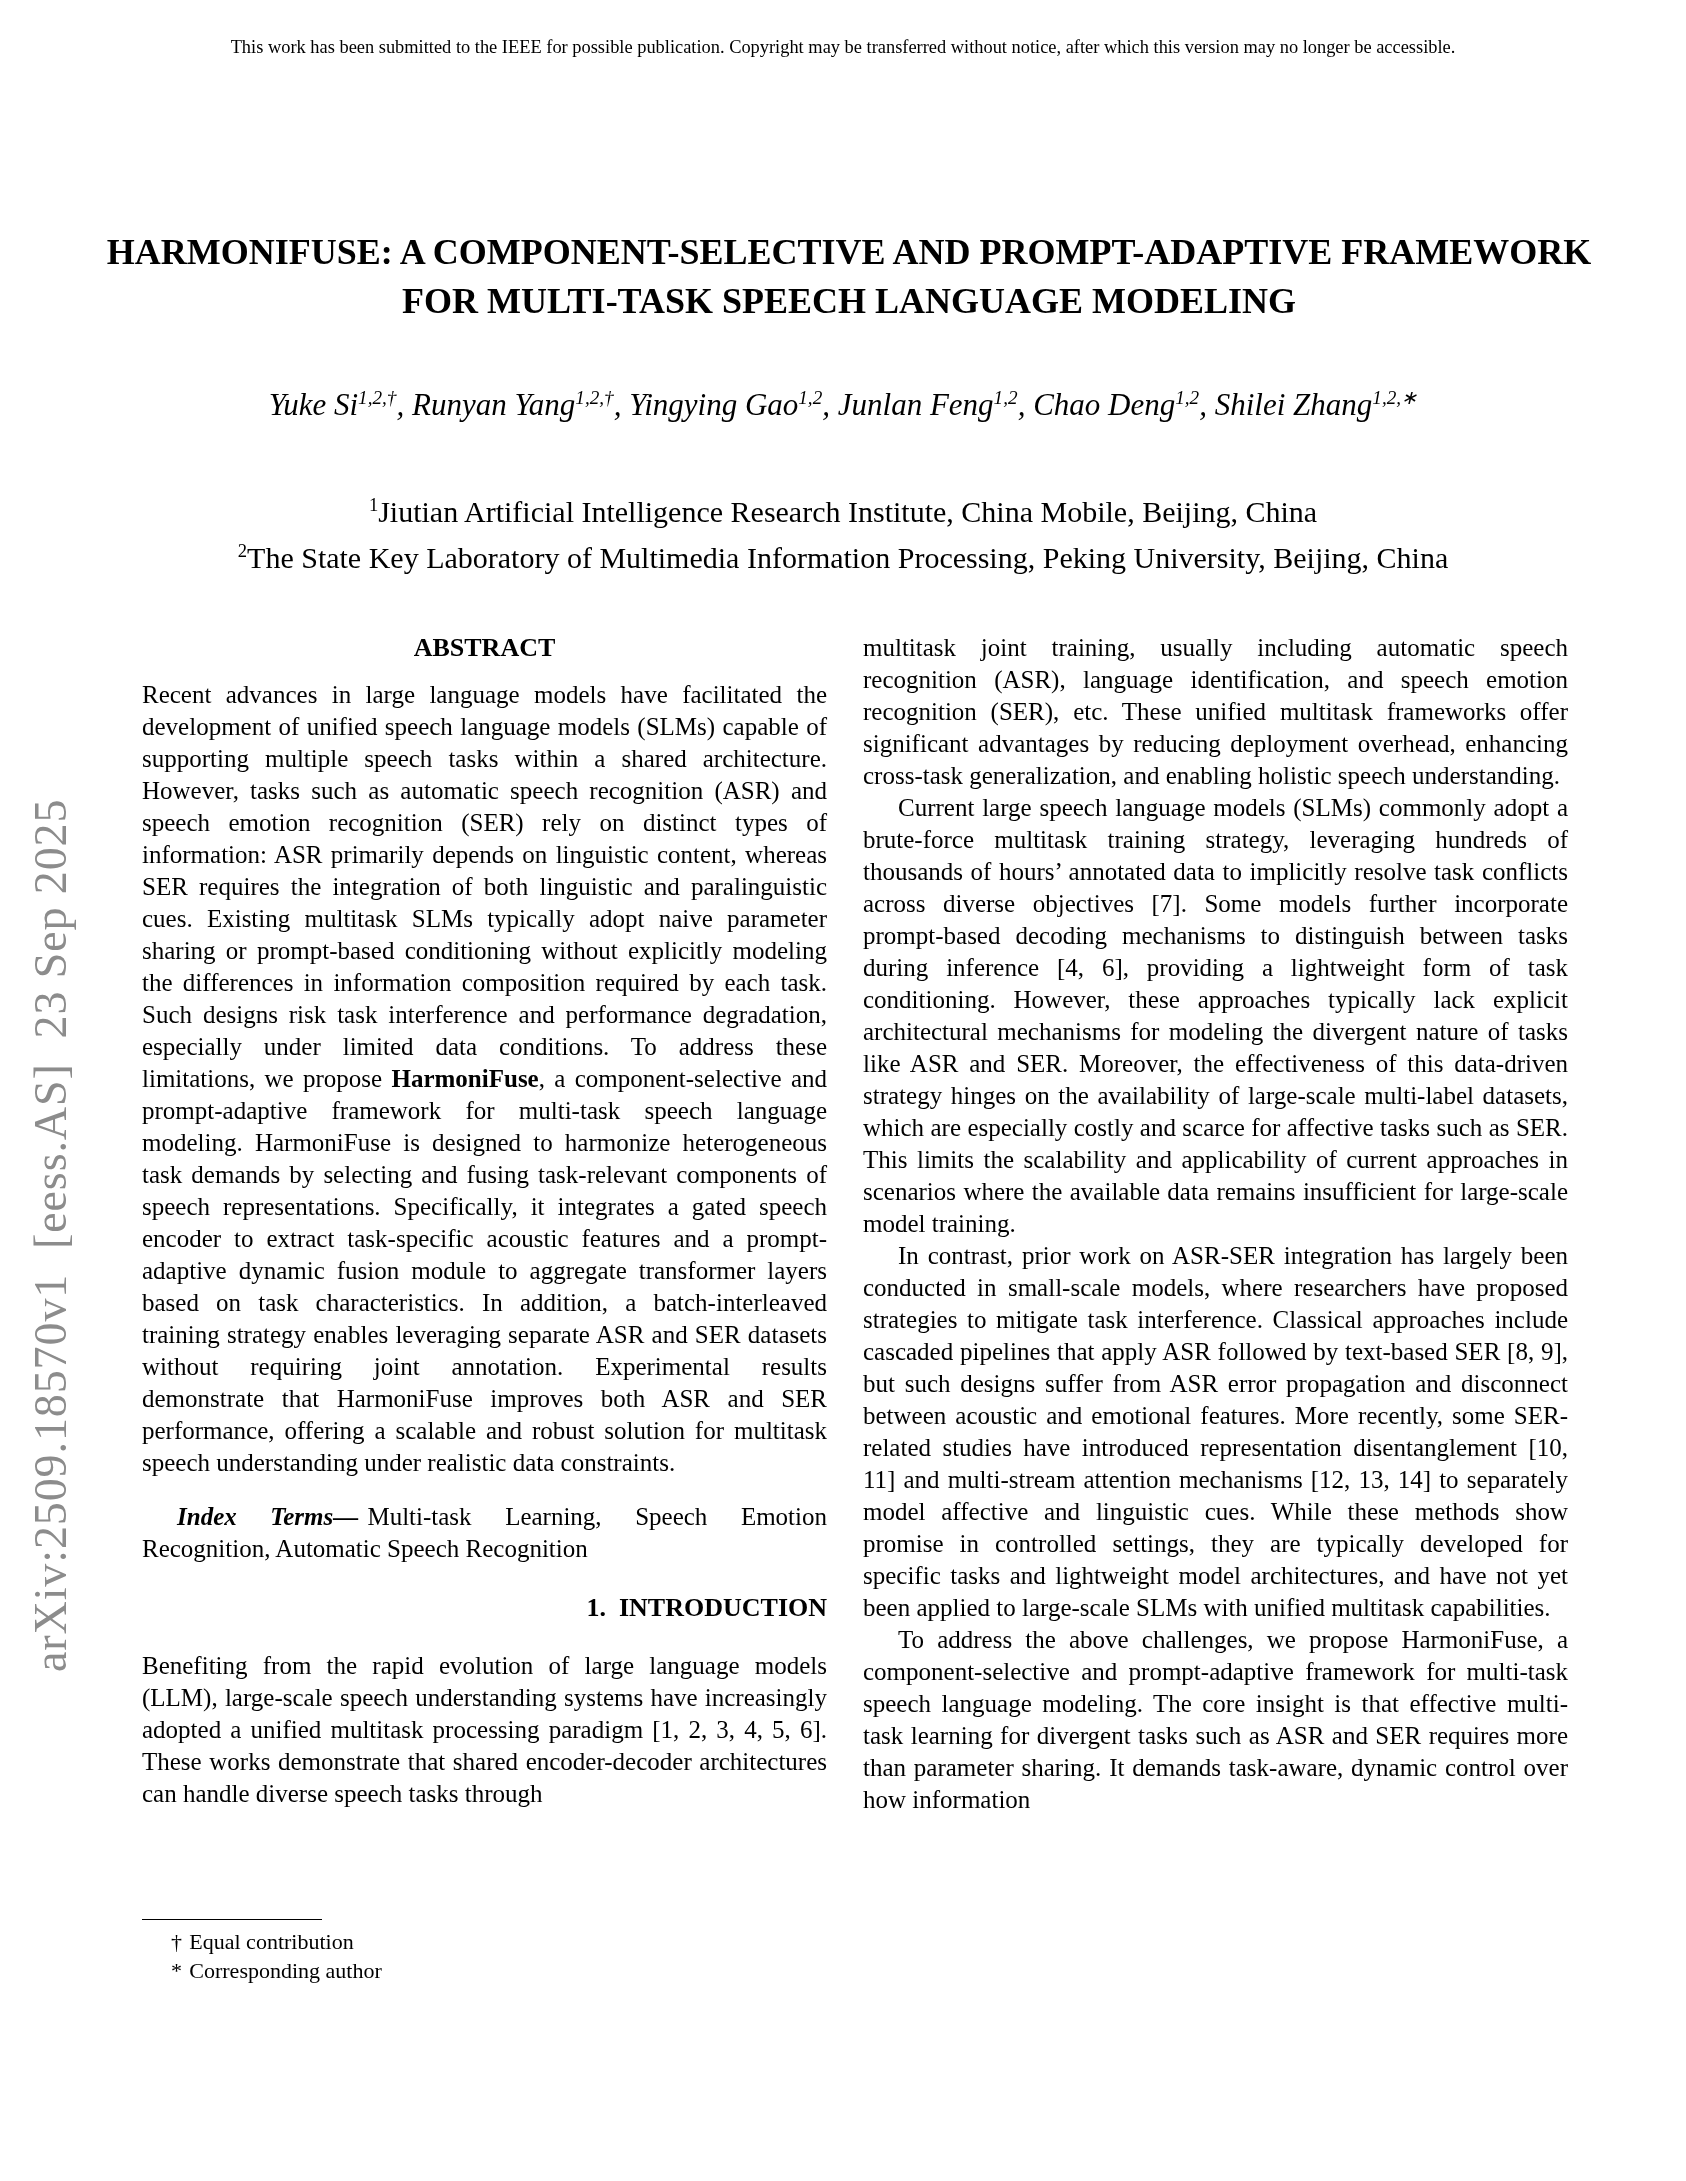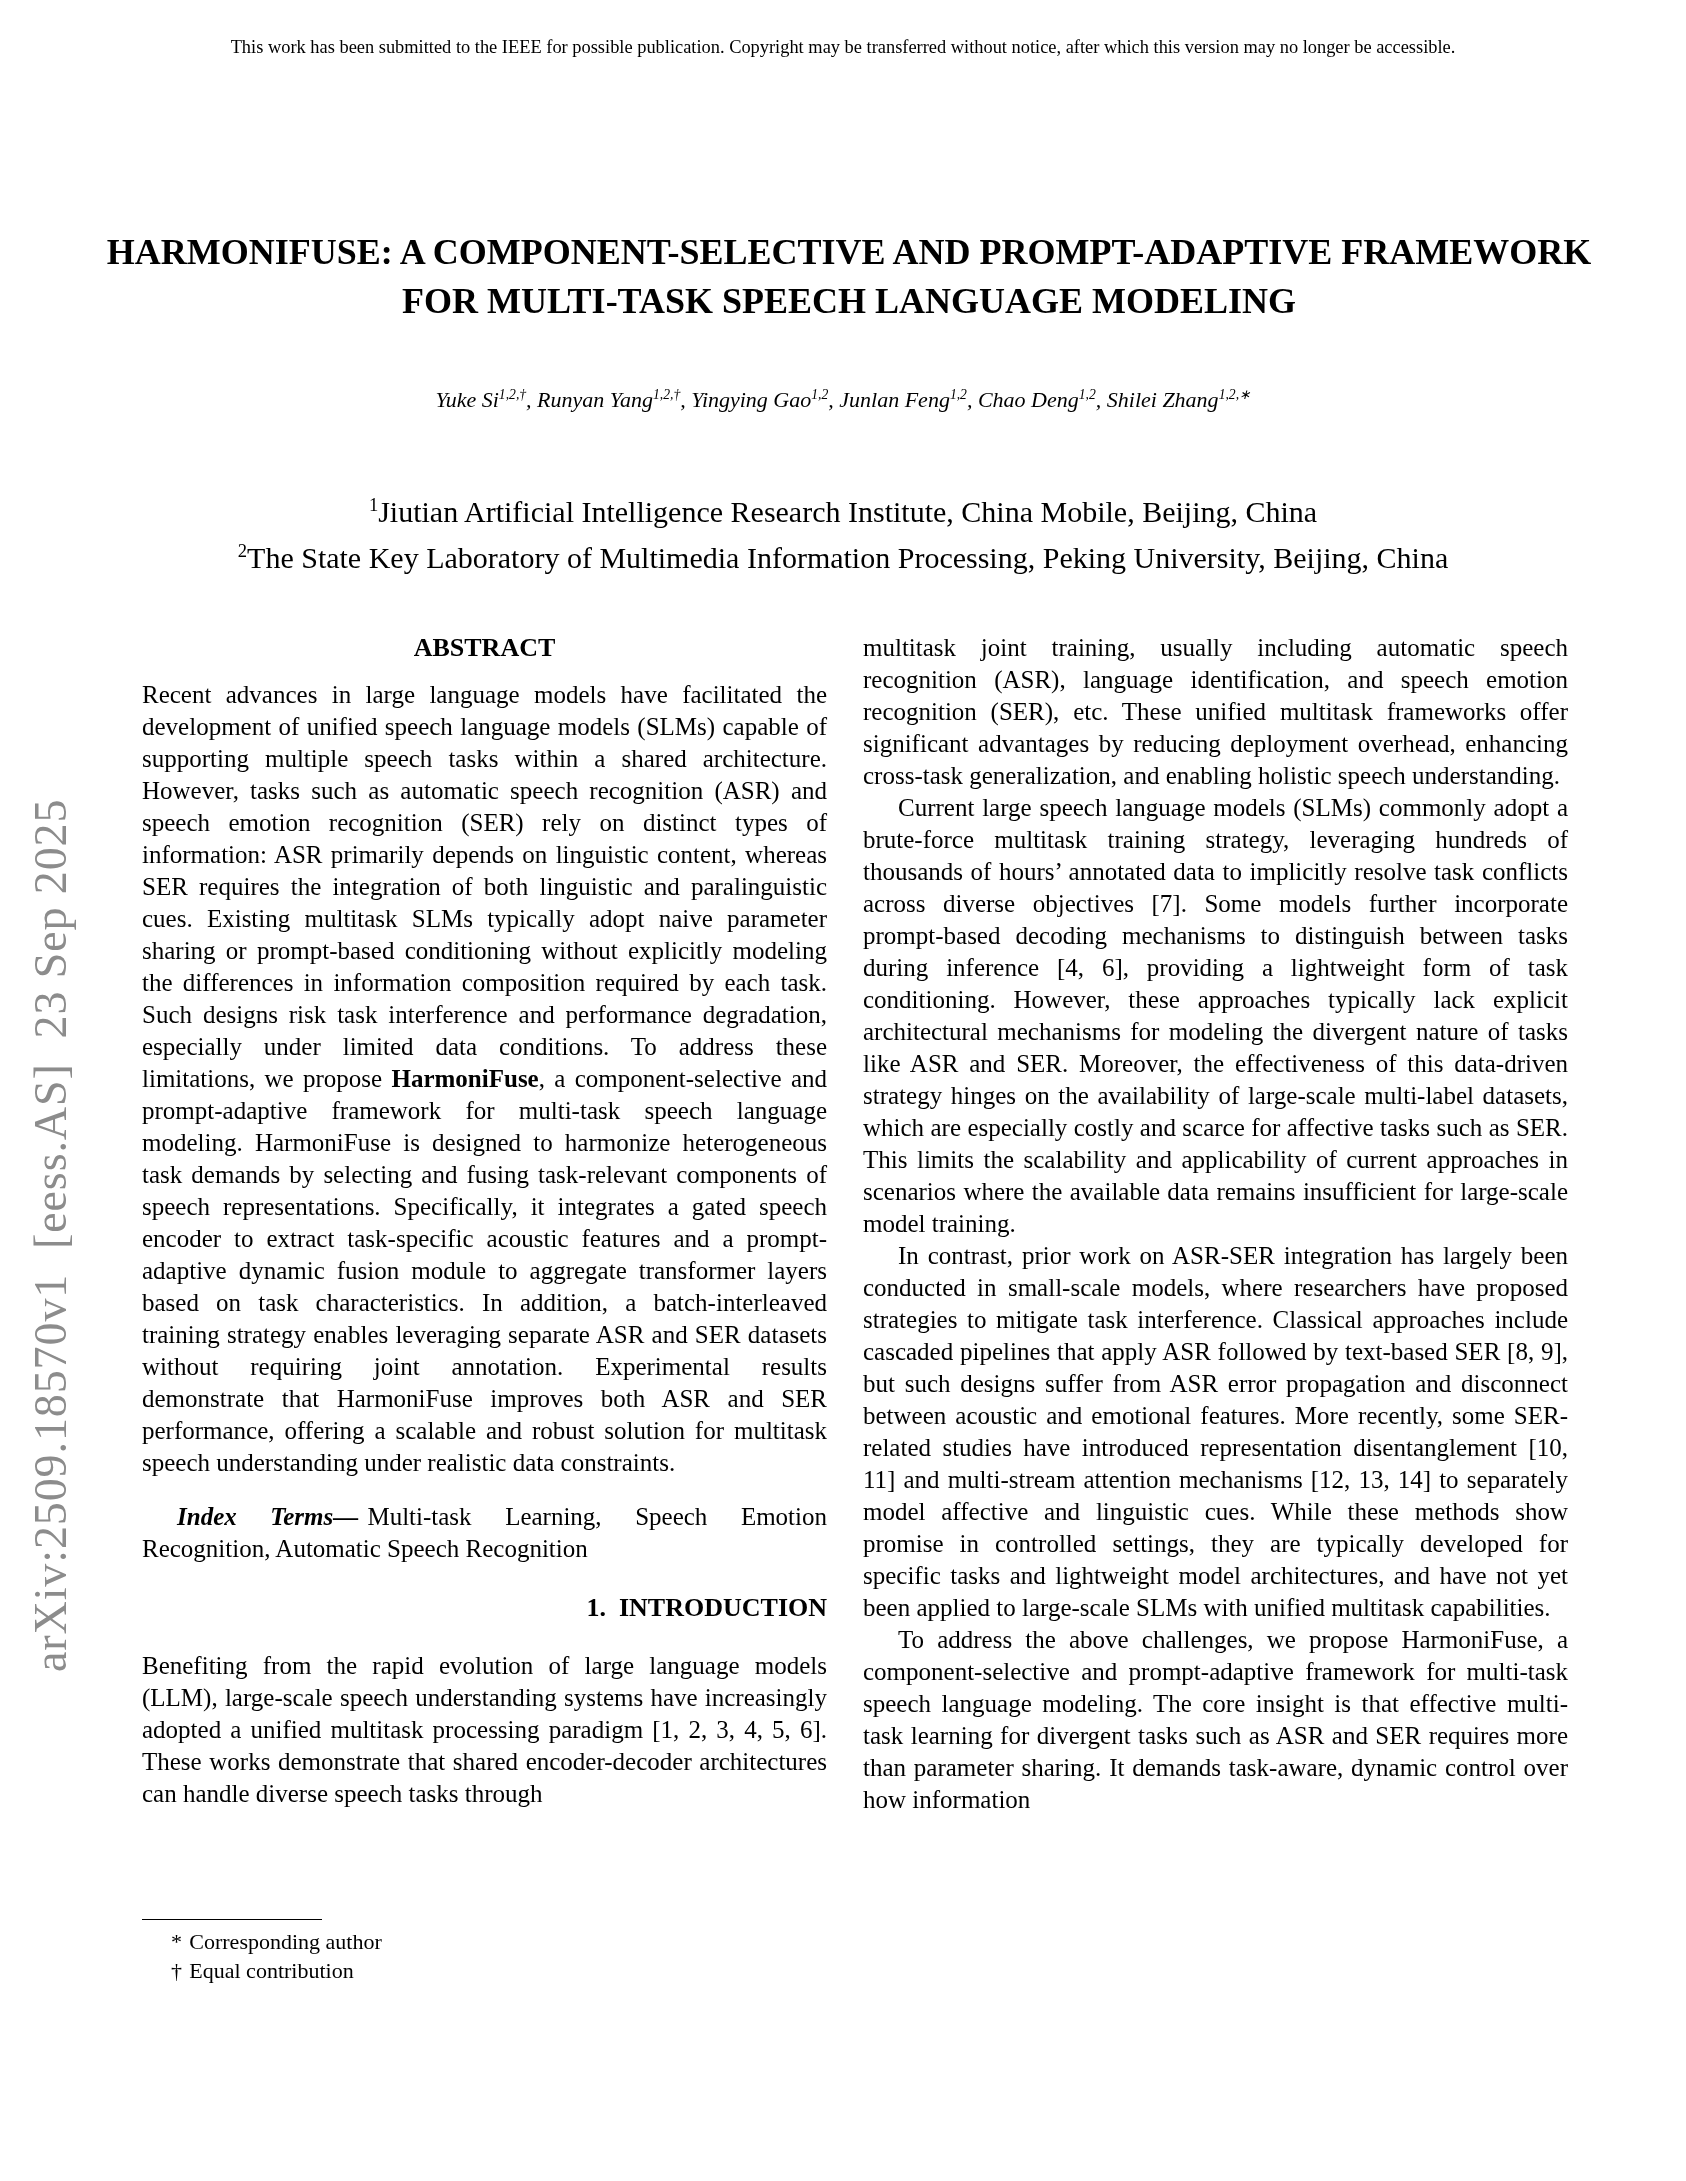--- a/index.html
+++ b/index.html
@@ -37,21 +37,21 @@
     text-align: center;
     font-size: 36px;
     line-height: 49px;
     font-weight: bold;
   }
   h1.title .tline { display: block; }
   .authors {
     position: absolute;
     top: 386px; left: 0; right: 0;
     text-align: center;
-    font-size: 22px;
+    font-size: 31px;
     font-style: italic;
   }
   sup { font-size: 0.62em; }
   .affils {
     position: absolute;
     top: 485px; left: 0; right: 0;
     text-align: center;
     font-size: 30px;
     line-height: 39px;
   }
@@ -126,18 +126,18 @@
 
   <div class="col col-right">
     <p class="body-par">multitask joint training, usually including automatic speech recognition (ASR), language identification, and speech emotion recognition (SER), etc. These unified multitask frameworks offer significant advantages by reducing deployment overhead, enhancing cross-task generalization, and enabling holistic speech understanding.</p>
     <p class="body-par indent">Current large speech language models (SLMs) commonly adopt a brute-force multitask training strategy, leveraging hundreds of thousands of hours’ annotated data to implicitly resolve task conflicts across diverse objectives [7]. Some models further incorporate prompt-based decoding mechanisms to distinguish between tasks during inference [4, 6], providing a lightweight form of task conditioning. However, these approaches typically lack explicit architectural mechanisms for modeling the divergent nature of tasks like ASR and SER. Moreover, the effectiveness of this data-driven strategy hinges on the availability of large-scale multi-label datasets, which are especially costly and scarce for affective tasks such as SER. This limits the scalability and applicability of current approaches in scenarios where the available data remains insufficient for large-scale model training.</p>
     <p class="body-par indent">In contrast, prior work on ASR-SER integration has largely been conducted in small-scale models, where researchers have proposed strategies to mitigate task interference. Classical approaches include cascaded pipelines that apply ASR followed by text-based SER [8, 9], but such designs suffer from ASR error propagation and disconnect between acoustic and emotional features. More recently, some SER-related studies have introduced representation disentanglement [10, 11] and multi-stream attention mechanisms [12, 13, 14] to separately model affective and linguistic cues. While these methods show promise in controlled settings, they are typically developed for specific tasks and lightweight model architectures, and have not yet been applied to large-scale SLMs with unified multitask capabilities.</p>
     <p class="body-par indent">To address the above challenges, we propose HarmoniFuse, a component-selective and prompt-adaptive framework for multi-task speech language modeling. The core insight is that effective multi-task learning for divergent tasks such as ASR and SER requires more than parameter sharing. It demands task-aware, dynamic control over how information</p>
   </div>
 
   <div class="footnote">
     <div class="footnote-rule"></div>
+    <div class="fn-line"><span class="fn-marker">†</span><span>Equal contribution</span></div>
     <div class="fn-line"><span class="fn-marker">*</span><span>Corresponding author</span></div>
-    <div class="fn-line"><span class="fn-marker">†</span><span>Equal contribution</span></div>
   </div>
 
 </div>
 
 
 </body></html>

